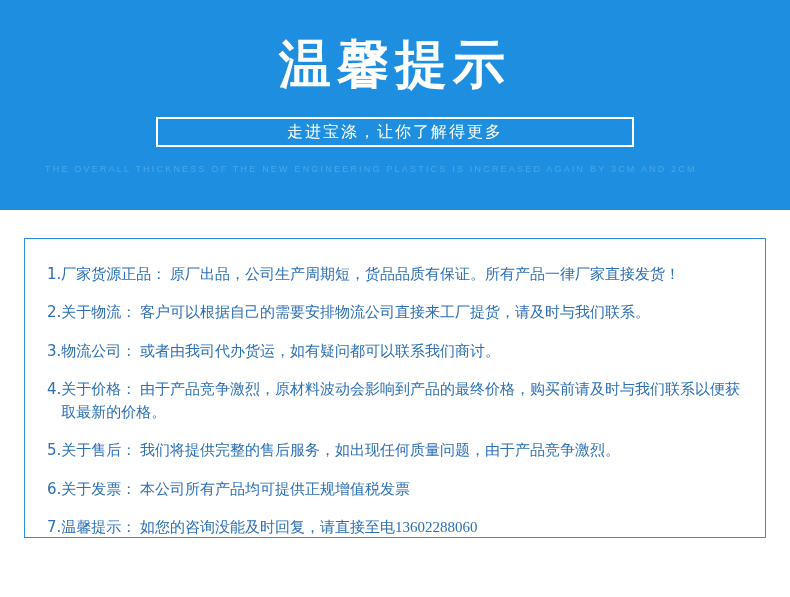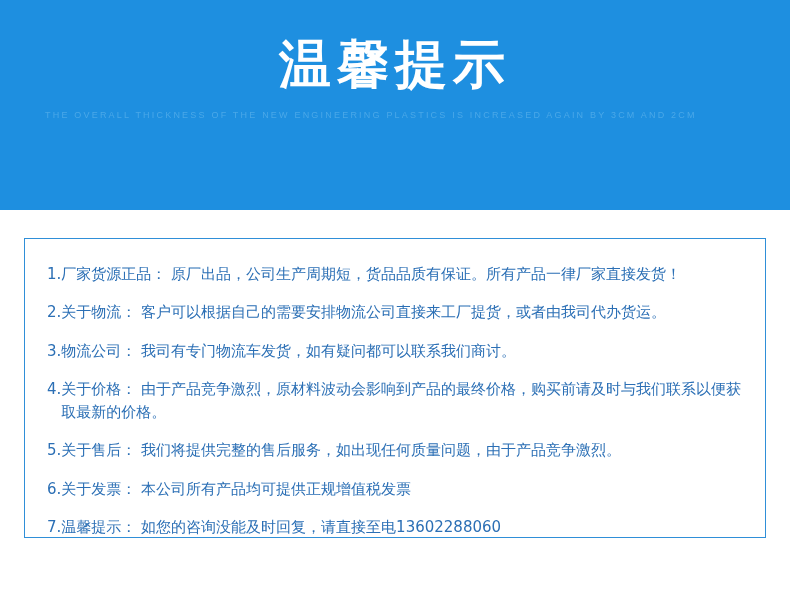--- a/index.html
+++ b/index.html
@@ -95,64 +95,68 @@
     color: #2b6fb5;
     font-family: "DejaVu Sans", sans-serif;
   }
   .item-num {
     flex: 0 0 auto;
     white-space: nowrap;
     color: #2b6fb5;
   }
   .item-body {
     flex: 1 1 auto;
+    font-family: Liberation Serif, serif;
   }
   .item-label {
     color: #2b6fb5;
   }
   .item-text {
     color: #2b6fb5;
   }
 </style>
 </head>
 <body>
 
 <div class="page">
 
   <div class="banner">
     <div class="banner-title">温馨提示</div>
+    <div class="banner-subtitle-box">
+      <div class="banner-subtitle">走进宝涤，让你了解得更多</div>
+    </div>
     <div class="banner-eng">
       <div>THE OVERALL THICKNESS OF THE NEW ENGINEERING PLASTICS IS INCREASED AGAIN BY 3CM AND 2CM</div>
     </div>
   </div>
 
   <div class="card">
     <div class="list">
 
       <div class="item">
         <span class="item-num">1.</span>
         <span class="item-body">
           <span class="item-label">厂家货源正品：</span>
           <span class="item-text">原厂出品，公司生产周期短，货品品质有保证。所有产品一律厂家直接发货！</span>
         </span>
       </div>
 
       <div class="item">
         <span class="item-num">2.</span>
         <span class="item-body">
           <span class="item-label">关于物流：</span>
-          <span class="item-text">客户可以根据自己的需要安排物流公司直接来工厂提货，或者由我司代办货运。</span>
+          <span class="item-text">客户可以根据自己的需要安排物流公司直接来工厂提货，请及时与我们联系。</span>
         </span>
       </div>
 
       <div class="item">
         <span class="item-num">3.</span>
         <span class="item-body">
           <span class="item-label">物流公司：</span>
-          <span class="item-text">我司有专门物流车发货，如有疑问都可以联系我们商讨。</span>
+          <span class="item-text">或者由我司代办货运，如有疑问都可以联系我们商讨。</span>
         </span>
       </div>
 
       <div class="item">
         <span class="item-num">4.</span>
         <span class="item-body">
           <span class="item-label">关于价格：</span>
           <span class="item-text">由于产品竞争激烈，原材料波动会影响到产品的最终价格，购买前请及时与我们联系以便获取最新的价格。</span>
         </span>
       </div>

